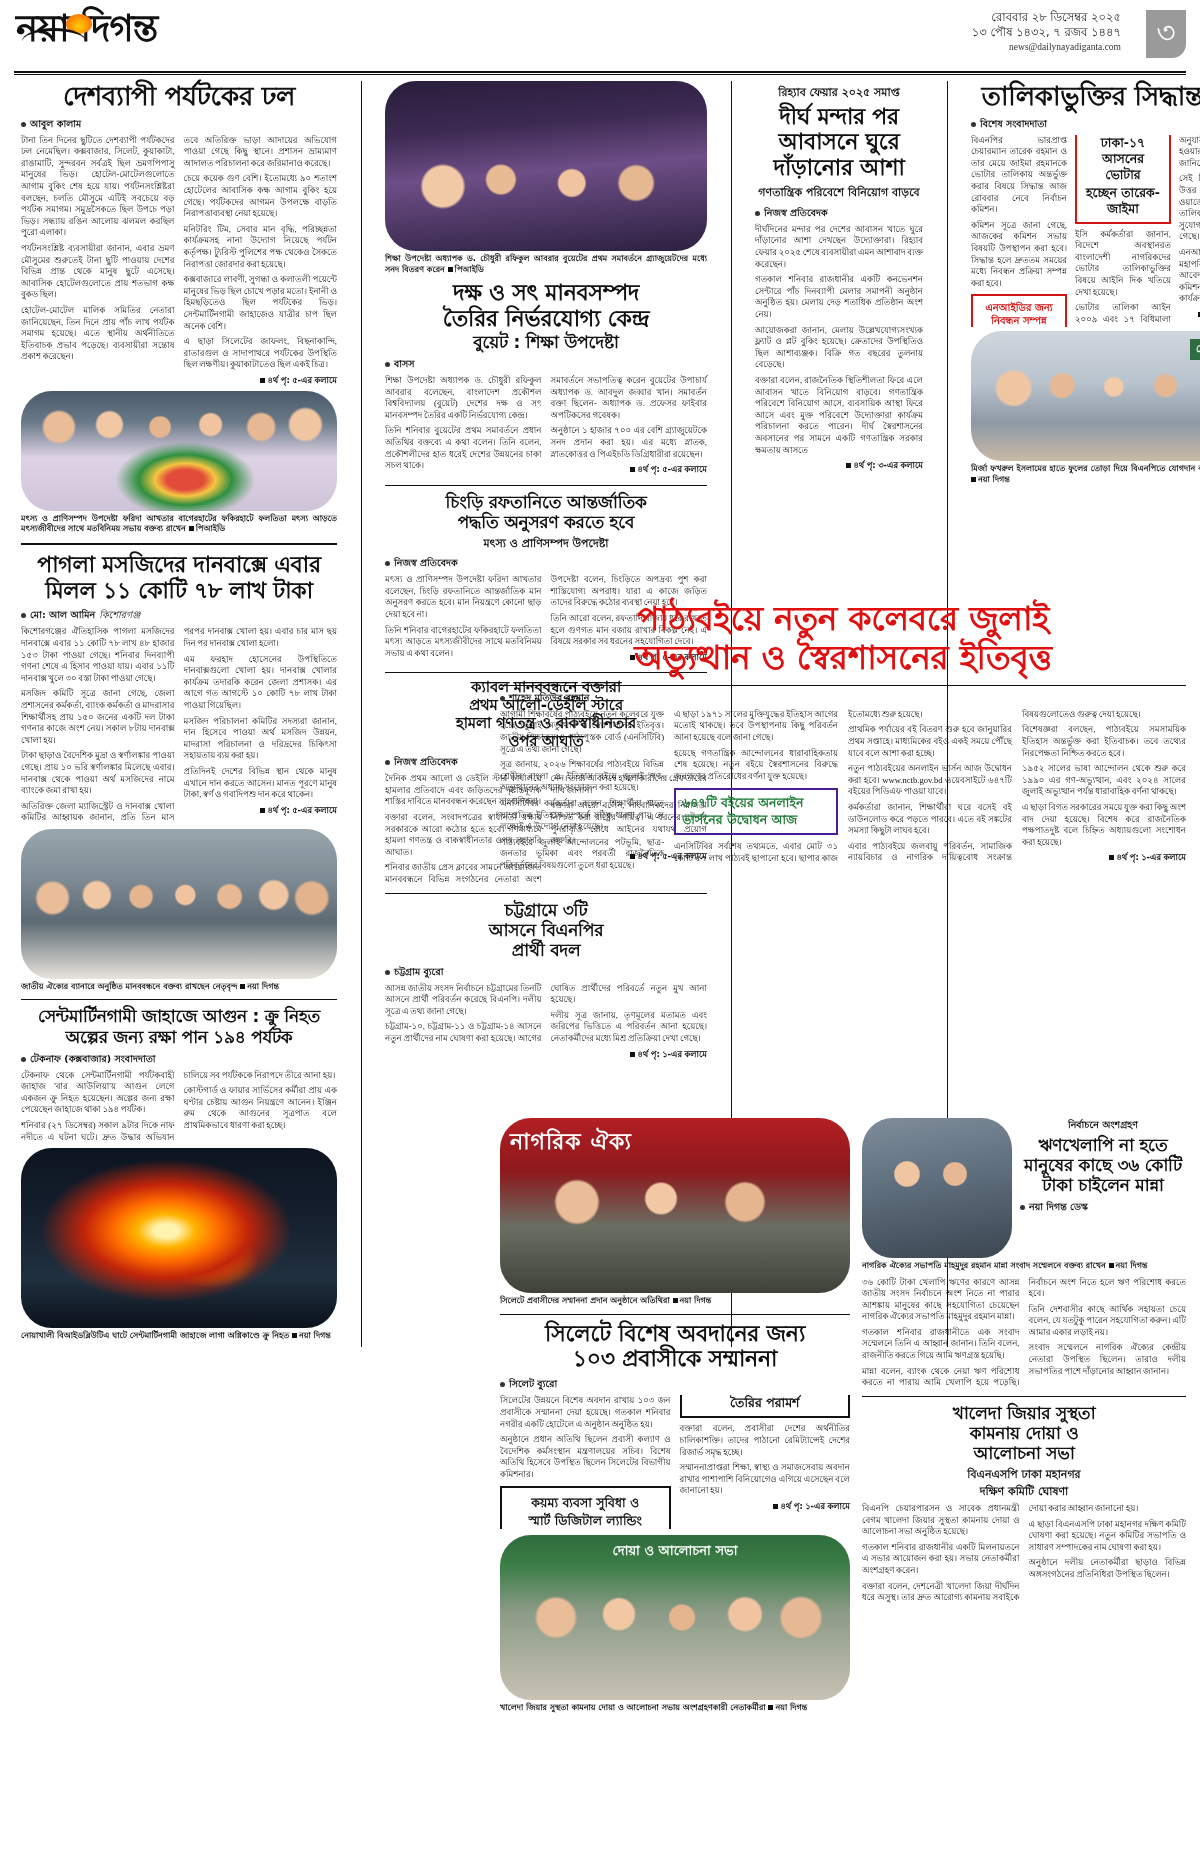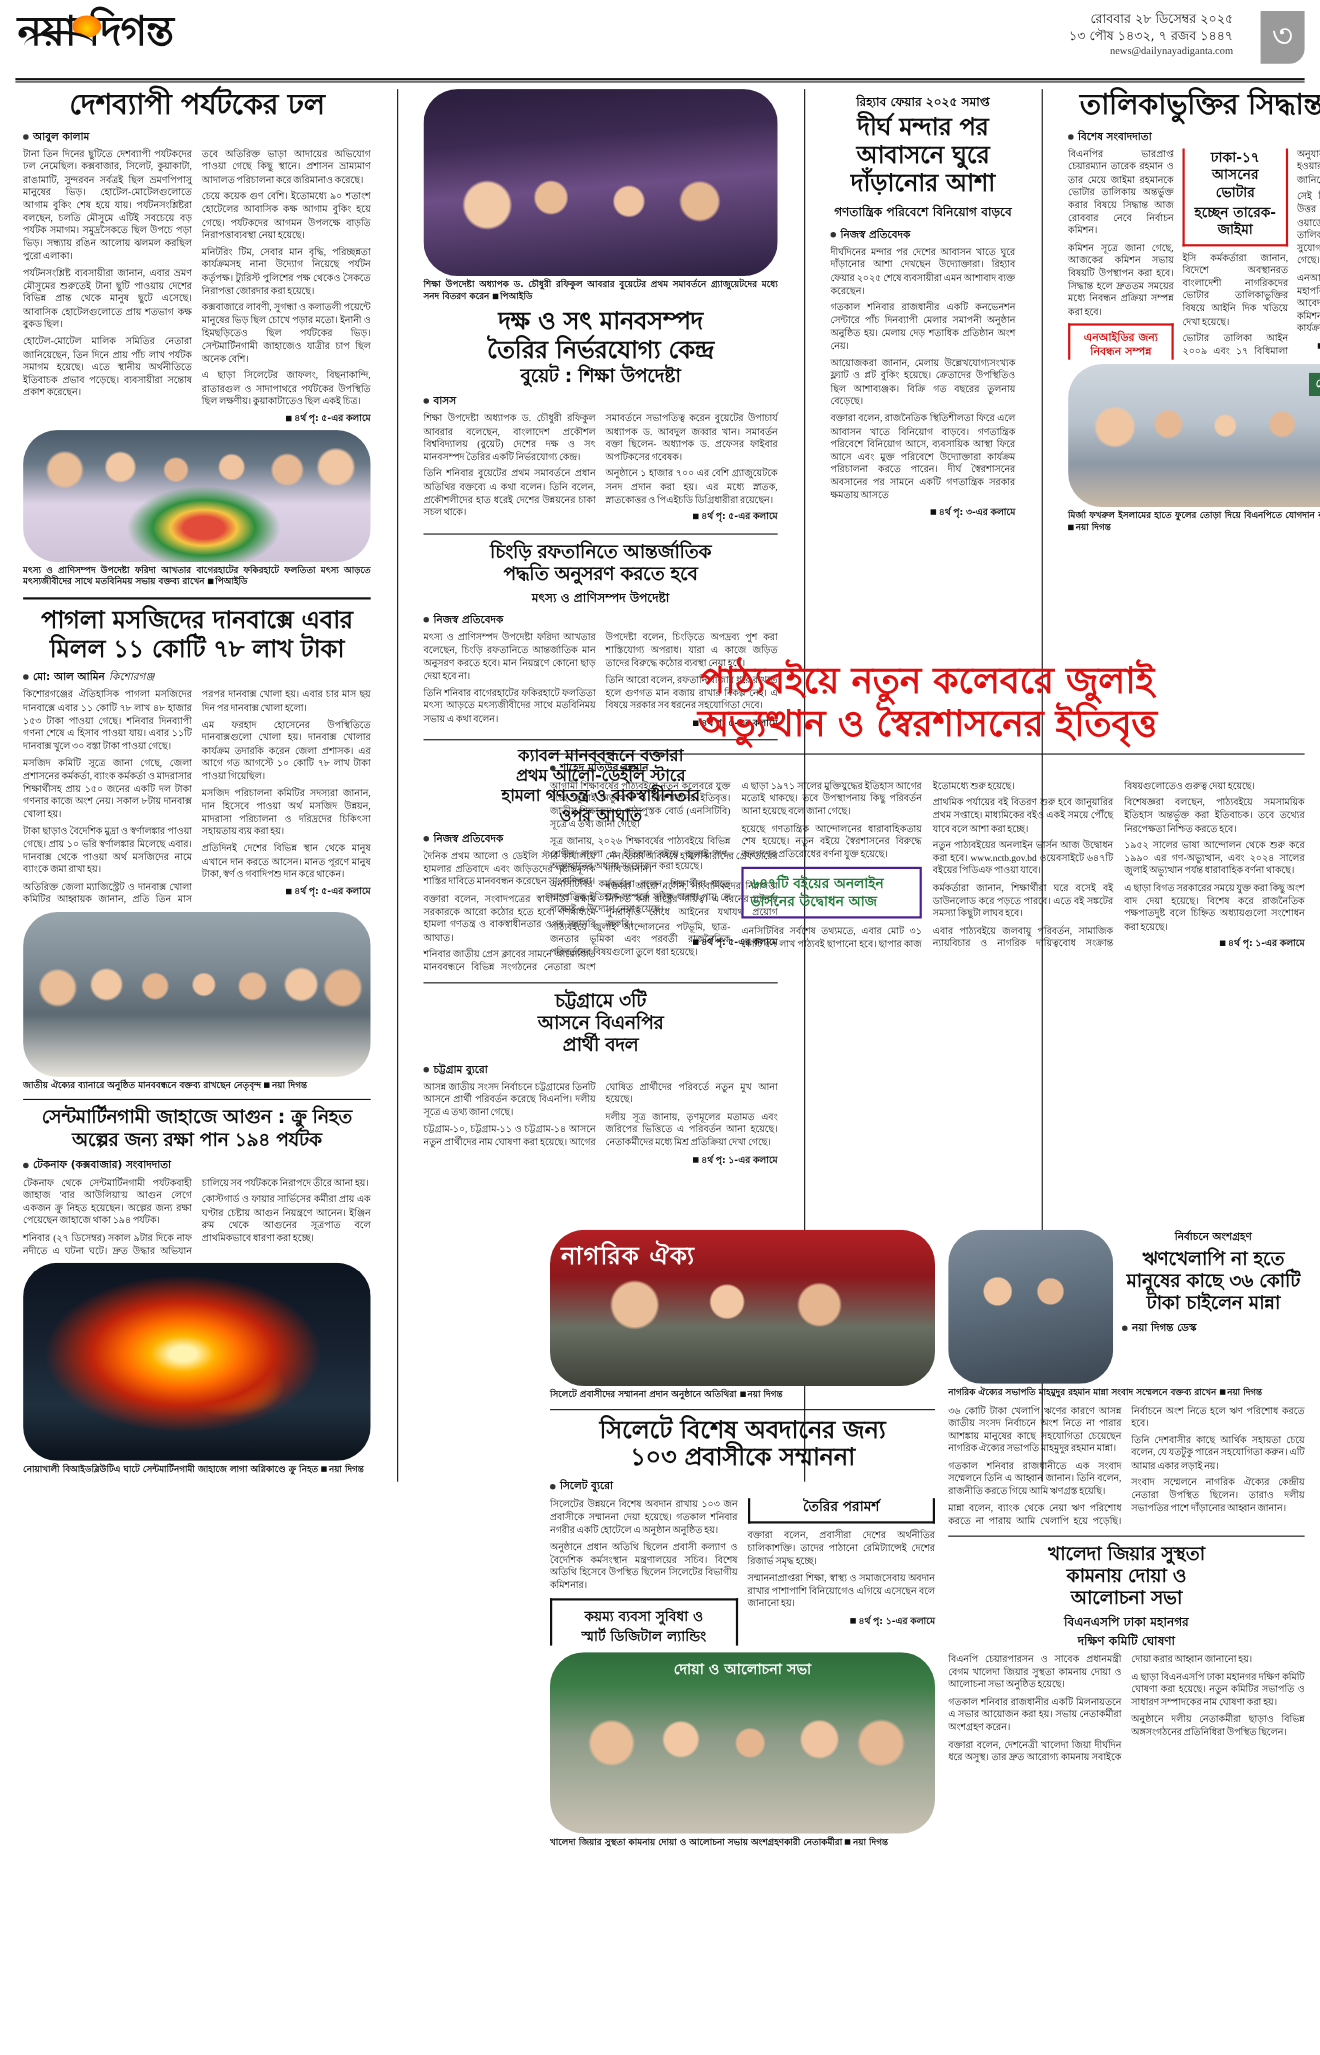--- a/index.html
+++ b/index.html
@@ -403,21 +403,21 @@
       <p class="bt">কর্মকর্তারা জানান, শিক্ষার্থীরা ঘরে বসেই বই ডাউনলোড করে পড়তে পারবে। এতে বই সঙ্কটের সমস্যা কিছুটা লাঘব হবে।</p>
       <p class="bt">এবার পাঠ্যবইয়ে জলবায়ু পরিবর্তন, সামাজিক ন্যায়বিচার ও নাগরিক দায়িত্ববোধ সংক্রান্ত বিষয়গুলোতেও গুরুত্ব দেয়া হয়েছে।</p>
       <p class="bt">বিশেষজ্ঞরা বলছেন, পাঠ্যবইয়ে সমসাময়িক ইতিহাস অন্তর্ভুক্ত করা ইতিবাচক। তবে তথ্যের নিরপেক্ষতা নিশ্চিত করতে হবে।</p>
       <p class="bt">১৯৫২ সালের ভাষা আন্দোলন থেকে শুরু করে ১৯৯০ এর গণ-অভ্যুত্থান, এবং ২০২৪ সালের জুলাই অভ্যুত্থান পর্যন্ত ধারাবাহিক বর্ণনা থাকছে।</p>
       <p class="bt">এ ছাড়া বিগত সরকারের সময়ে যুক্ত করা কিছু অংশ বাদ দেয়া হয়েছে। বিশেষ করে রাজনৈতিক পক্ষপাতদুষ্ট বলে চিহ্নিত অধ্যায়গুলো সংশোধন করা হয়েছে।</p>
       <p class="bt" style="text-align:right"><span class="sq"></span><span class="jump">৪র্থ পৃ: ১-এর কলামে</span></p>
     </div>
   </div>
 
   <div style="position:absolute;left:500px;top:1118px;width:350px;">
-    <div class="photo ph-stage" style="height:142px;position:relative">
+    <div class="photo ph-stage" style="height:175px;position:relative">
       <div style="position:absolute;top:6px;left:10px;color:#fff;font-family:'DejaVu Sans',sans-serif;font-weight:bold;font-size:22px;letter-spacing:1px;">নাগরিক ঐক্য</div>
     </div>
     <div class="cap">
       <span>সিলেটে প্রবাসীদের সম্মাননা প্রদান অনুষ্ঠানে অতিথিরা</span>
       <span class="sq"></span><span>নয়া দিগন্ত</span>
     </div>
     <div class="hsep"></div>
     <h1 class="hl hl-lg">সিলেটে বিশেষ অবদানের জন্য</h1>
     <h1 class="hl hl-lg">১০৩ প্রবাসীকে সম্মাননা</h1>
     <div class="byline">

